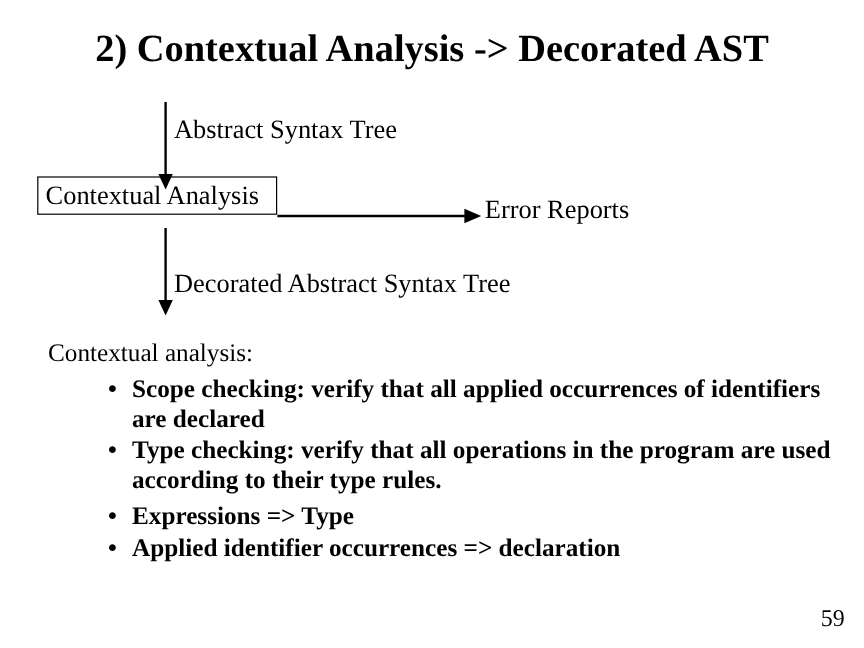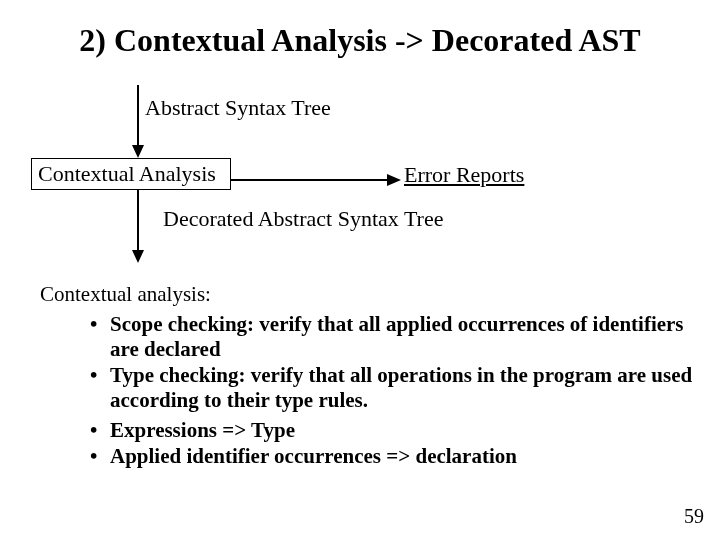--- a/index.html
+++ b/index.html
@@ -33,48 +33,46 @@
     left: 145px;
     font-size: 22px;
   }
   .arrow1 {
     position: absolute;
     left: 131px;
     top: 85px;
   }
   .ca-box {
     position: absolute;
-    top: 158px;
+    top: 147px;
     left: 31px;
     width: 200px;
     height: 32px;
     border: 1px solid #000;
     display: flex;
     align-items: center;
     padding-left: 6px;
     font-size: 22px;
   }
   .er-arrow {
     position: absolute;
     left: 231px;
     top: 173px;
   }
   .er-label {
     position: absolute;
     top: 162px;
     left: 404px;
     font-size: 22px;
-    text-decoration: underline;
   }
   .dast-label {
     position: absolute;
-    top: 206px;
+    top: 223px;
     left: 145px;
     font-size: 22px;
-    margin-left: 18px;
   }
   .arrow2 {
     position: absolute;
     left: 131px;
     top: 190px;
   }
   .body-text {
     position: absolute;
     top: 282px;
     left: 40px;

